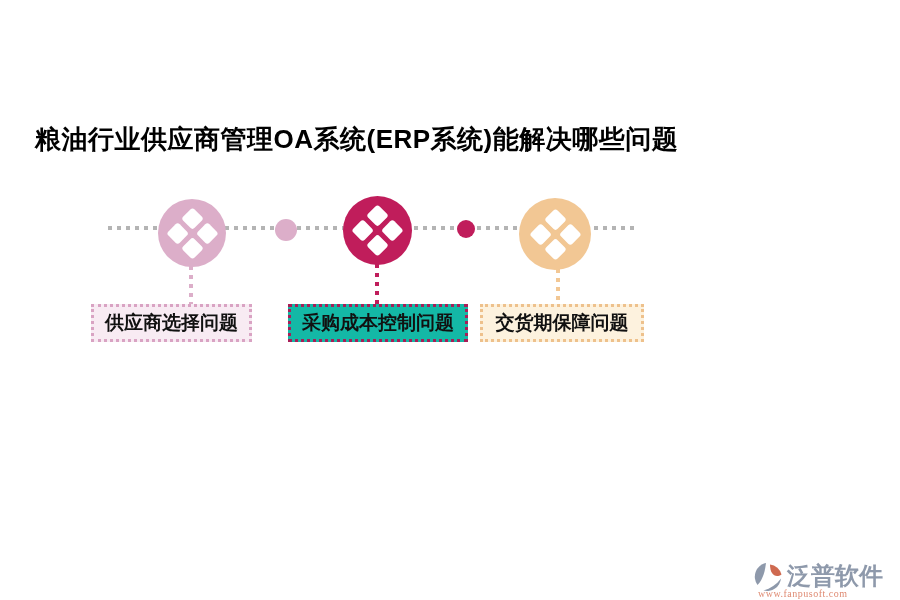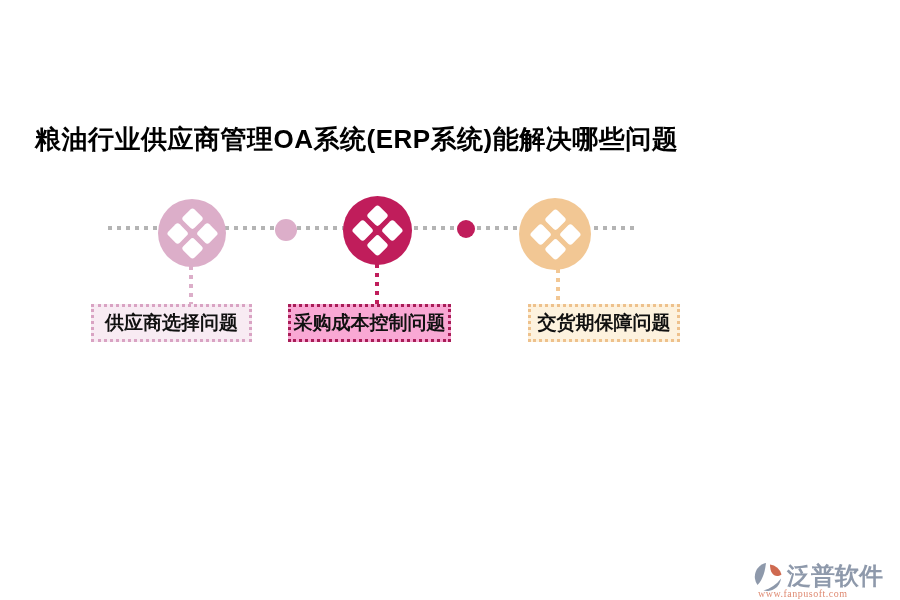--- a/index.html
+++ b/index.html
@@ -42,22 +42,22 @@
       background-image:repeating-linear-gradient(to bottom,#c01d5b 0 4px,transparent 4px 9px);}
   .v3{left:556px;top:269px;height:35px;
       background-image:repeating-linear-gradient(to bottom,#f2c794 0 4px,transparent 4px 9px);}
   
   .label-box{
     box-sizing:border-box;height:38px;z-index:4;
     display:flex;align-items:center;justify-content:center;
     font-size:19px;font-weight:bold;color:#111;white-space:nowrap;
   }
   .l1{left:91px;top:304px;width:161px;background:#f8ebf3;border:3px dotted #d9a3c3;text-align:right;}
-  .l2{left:288px;top:304px;width:163px;background:#f9a8d4;border:3px dotted #a81d57;}
-  .l3{left:480px;top:304px;width:152px;background:#fdf2de;border:3px dotted #eec18c;margin-left:48px;}
+  .l2{left:288px;top:304px;width:180px;background:#14b8a6;border:3px dotted #a81d57;}
+  .l3{left:480px;top:304px;width:164px;background:#fdf2de;border:3px dotted #eec18c;}
   
   .footer{left:754px;top:560px;width:136px;height:44px;}
   .logo-icon{position:absolute;left:0;top:2px;width:30px;height:30px;}
   .brand-text{
     position:absolute;left:33px;top:0px;
     font-size:24px;font-weight:bold;color:#8e99ab;
     font-family:"Liberation Serif","DejaVu Serif",serif;
     white-space:nowrap;
   }
   .brand-url{

